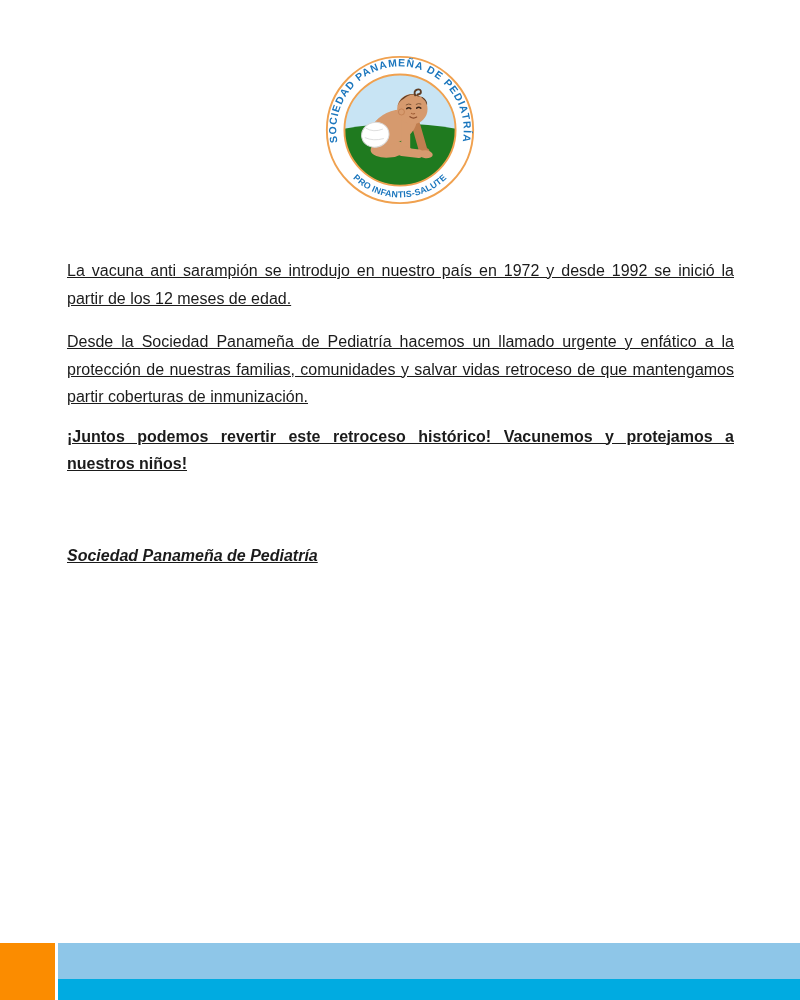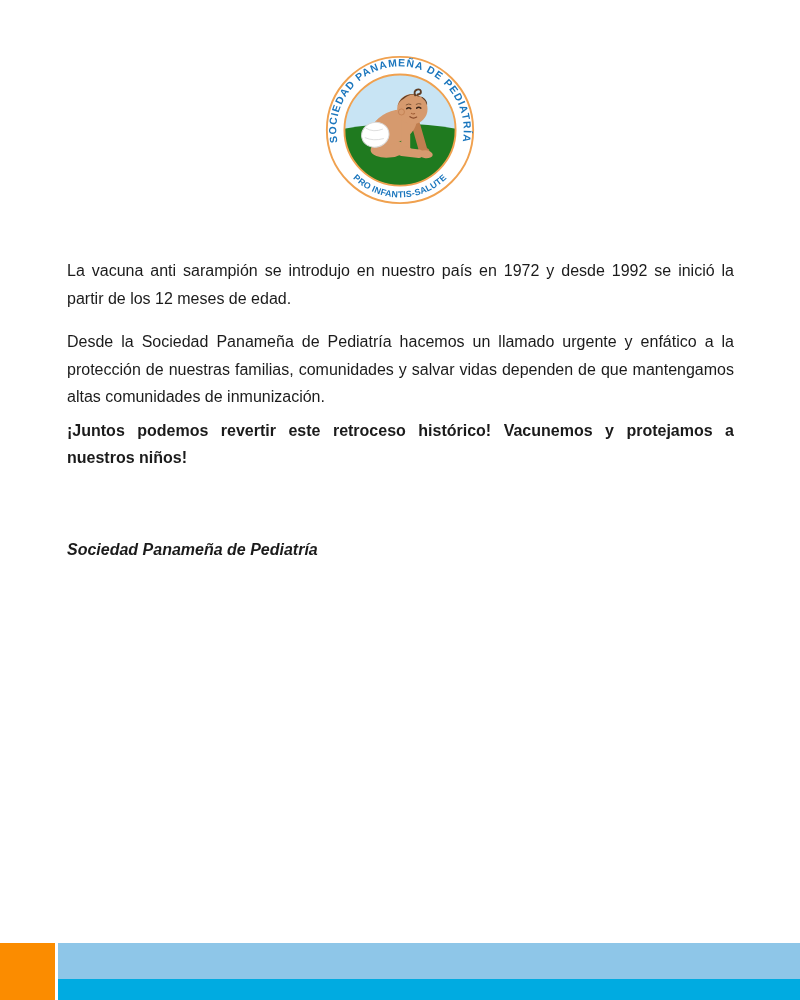--- a/index.html
+++ b/index.html
@@ -17,23 +17,24 @@
     width: 152px;
     height: 152px;
     margin: 54px auto 0 auto;
   }
   .logo-wrap svg { display: block; width: 100%; height: 100%; }
   .content {
     margin: 51px 66px 0 67px;
     width: 667px;
     font-size: 16px;
     line-height: 27.5px;
+    text-decoration: underline;
   }
   .para { margin-bottom: 16px; }
-  .para.p2 { margin-bottom: 6px; }
+  .para.p2 { margin-bottom: 12px; }
   .para.p3 { margin-bottom: 16px; font-weight: 700; }
   .ln { display: block; text-align: justify; text-align-last: justify; }
   .ln.last { text-align: right; text-align-last: left; }
   .signature { margin-top: 64px; }
   .sig-name { font-weight: 700; font-style: italic; display: block; }
   .sig-date { display: block; }
   .footer-orange {
     position: absolute; left: 0; bottom: 0;
     width: 55px; height: 57px;
     background: #FB8C00;
@@ -114,22 +115,22 @@
 
   <div class="content">
 
     <div class="para p1">
       <span class="ln">La vacuna anti sarampión se introdujo en nuestro país en 1972 y desde 1992 se inició la</span>
       <span class="ln last">partir de los 12 meses de edad.</span>
     </div>
 
     <div class="para p2">
       <span class="ln">Desde la Sociedad Panameña de Pediatría hacemos un llamado urgente y enfático a la</span>
-      <span class="ln">protección de nuestras familias, comunidades y salvar vidas dependen de que mantengamos</span>
-      <span class="ln last">altas comunidades de inmunización.</span>
+      <span class="ln">protección de nuestras familias, comunidades y salvar vidas retroceso de que mantengamos</span>
+      <span class="ln last">partir coberturas de inmunización.</span>
     </div>
 
     <div class="para p3">
       <span class="ln">¡Juntos podemos revertir este retroceso histórico! Vacunemos y protejamos a</span>
       <span class="ln last">nuestros niños!</span>
     </div>
 
     <div class="signature">
       <span class="sig-name">Sociedad Panameña de Pediatría</span>
     </div>

